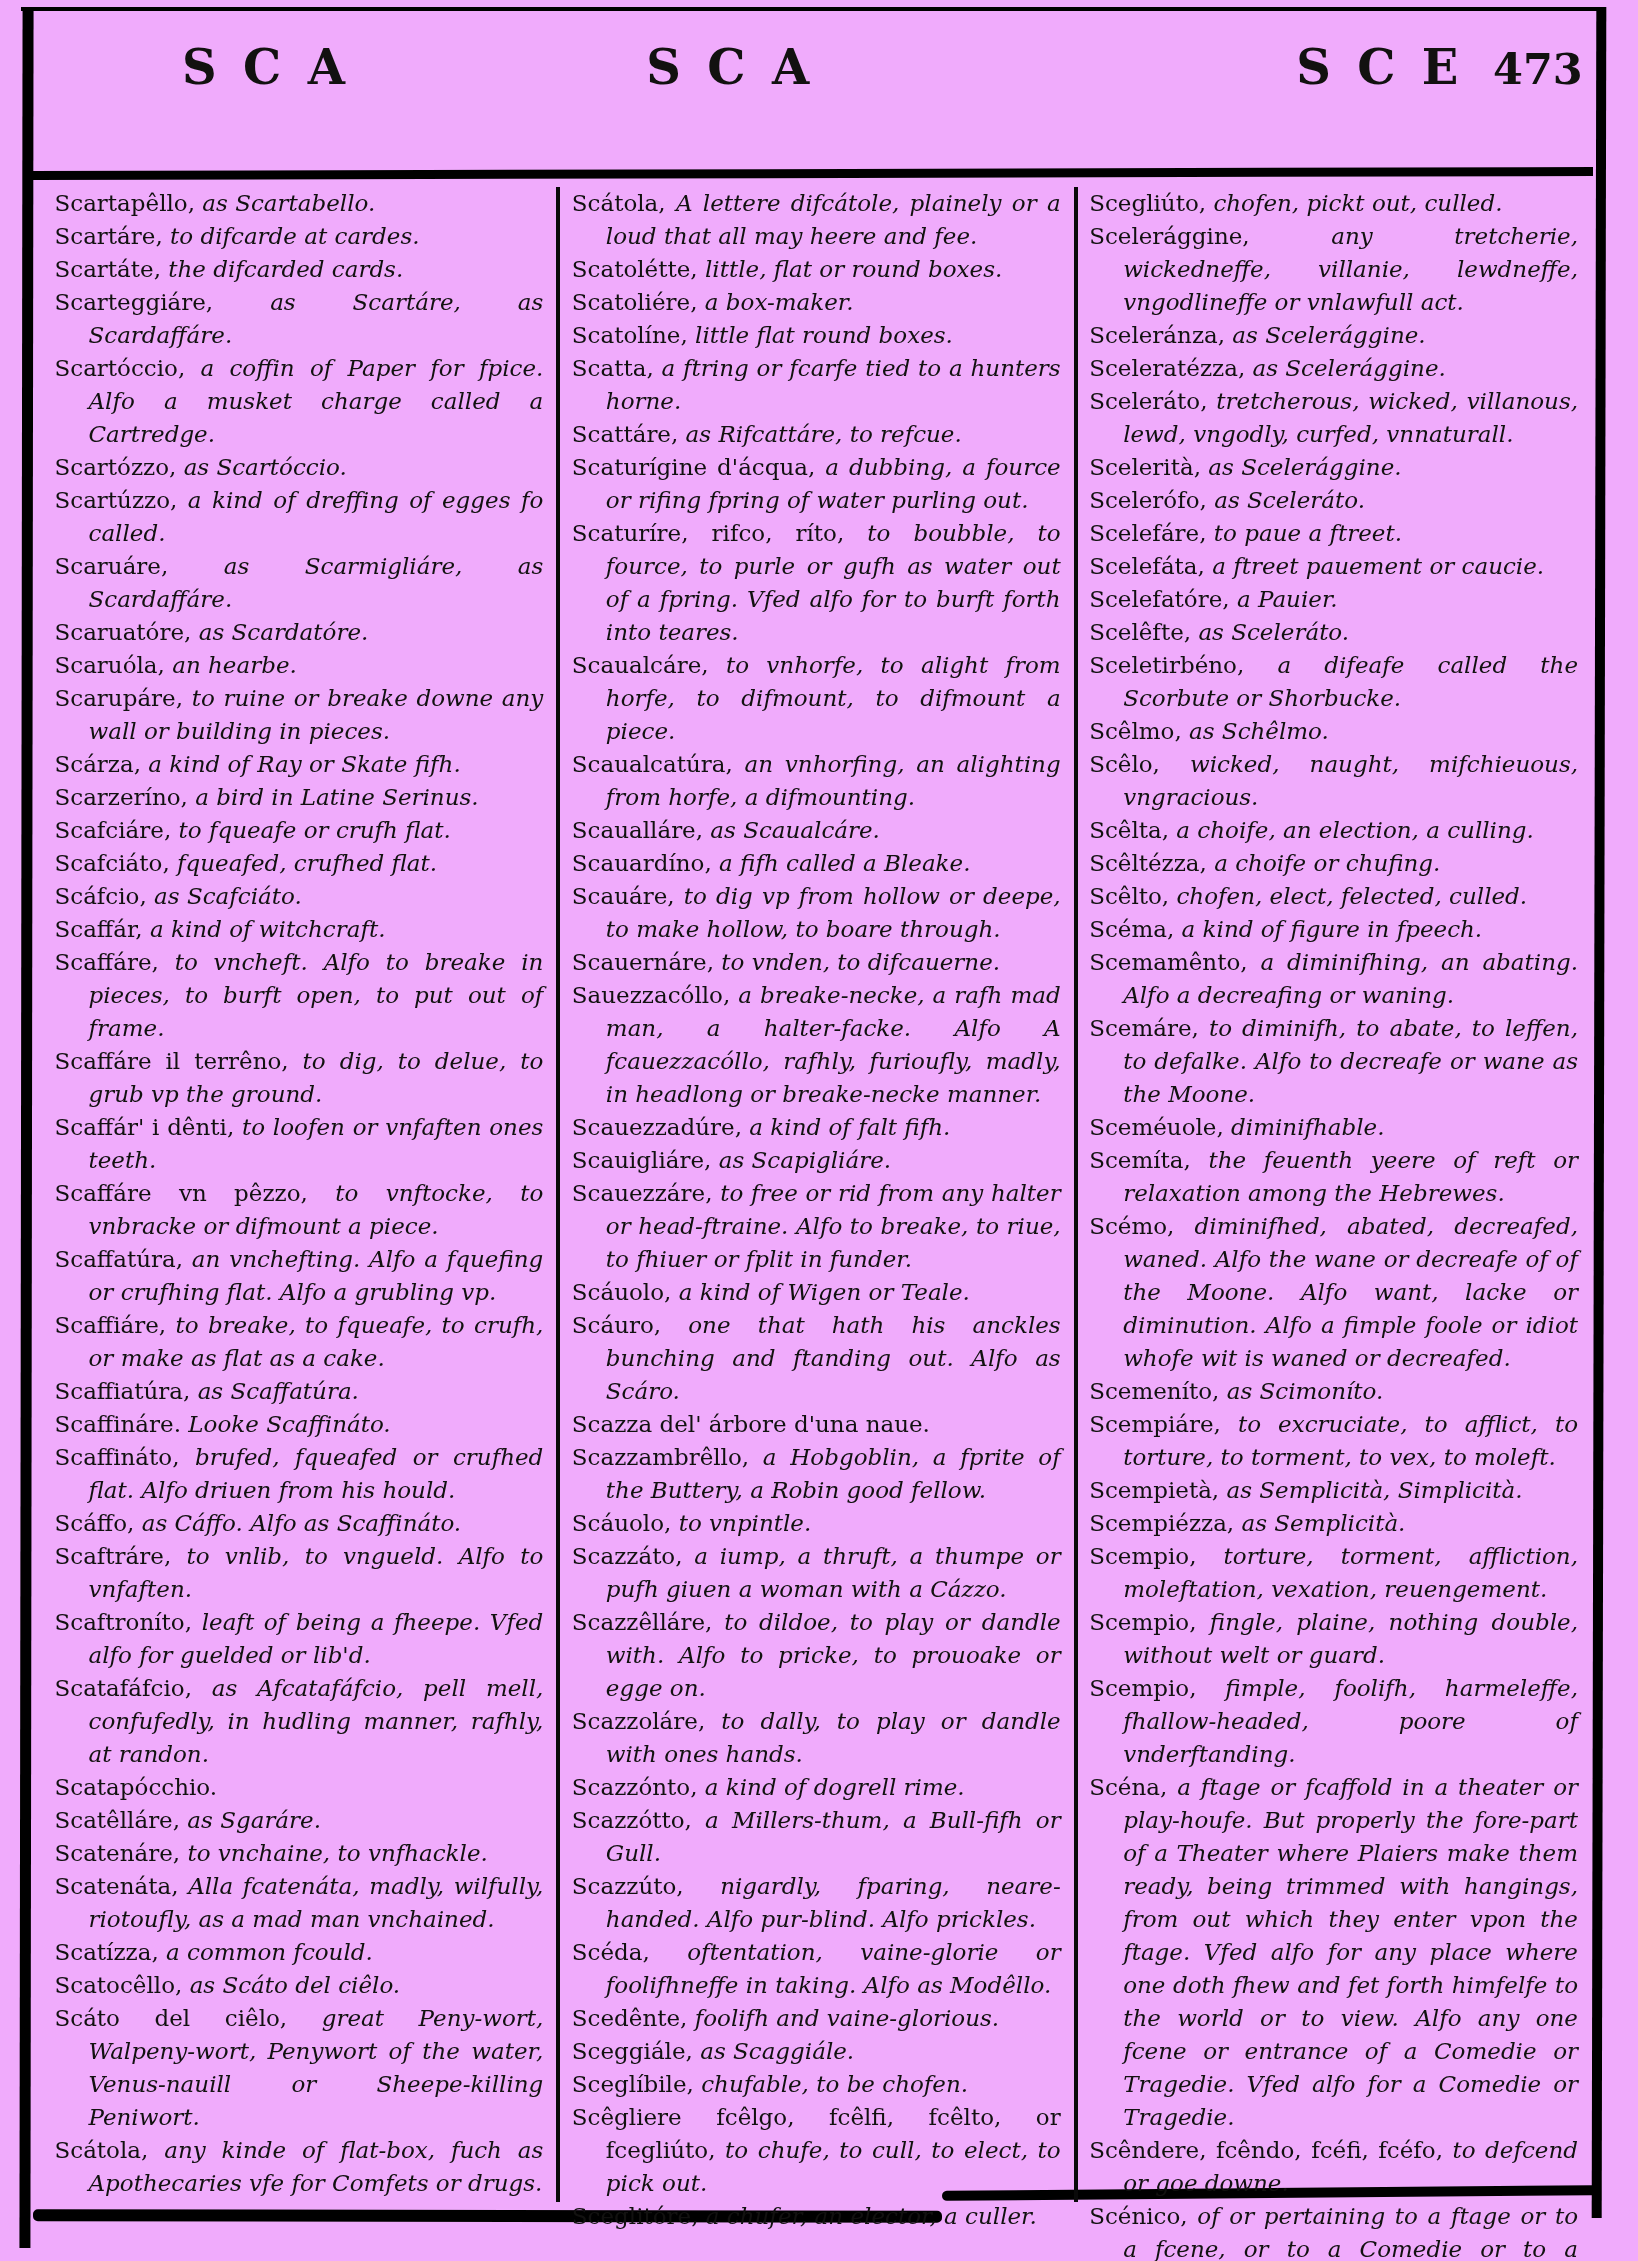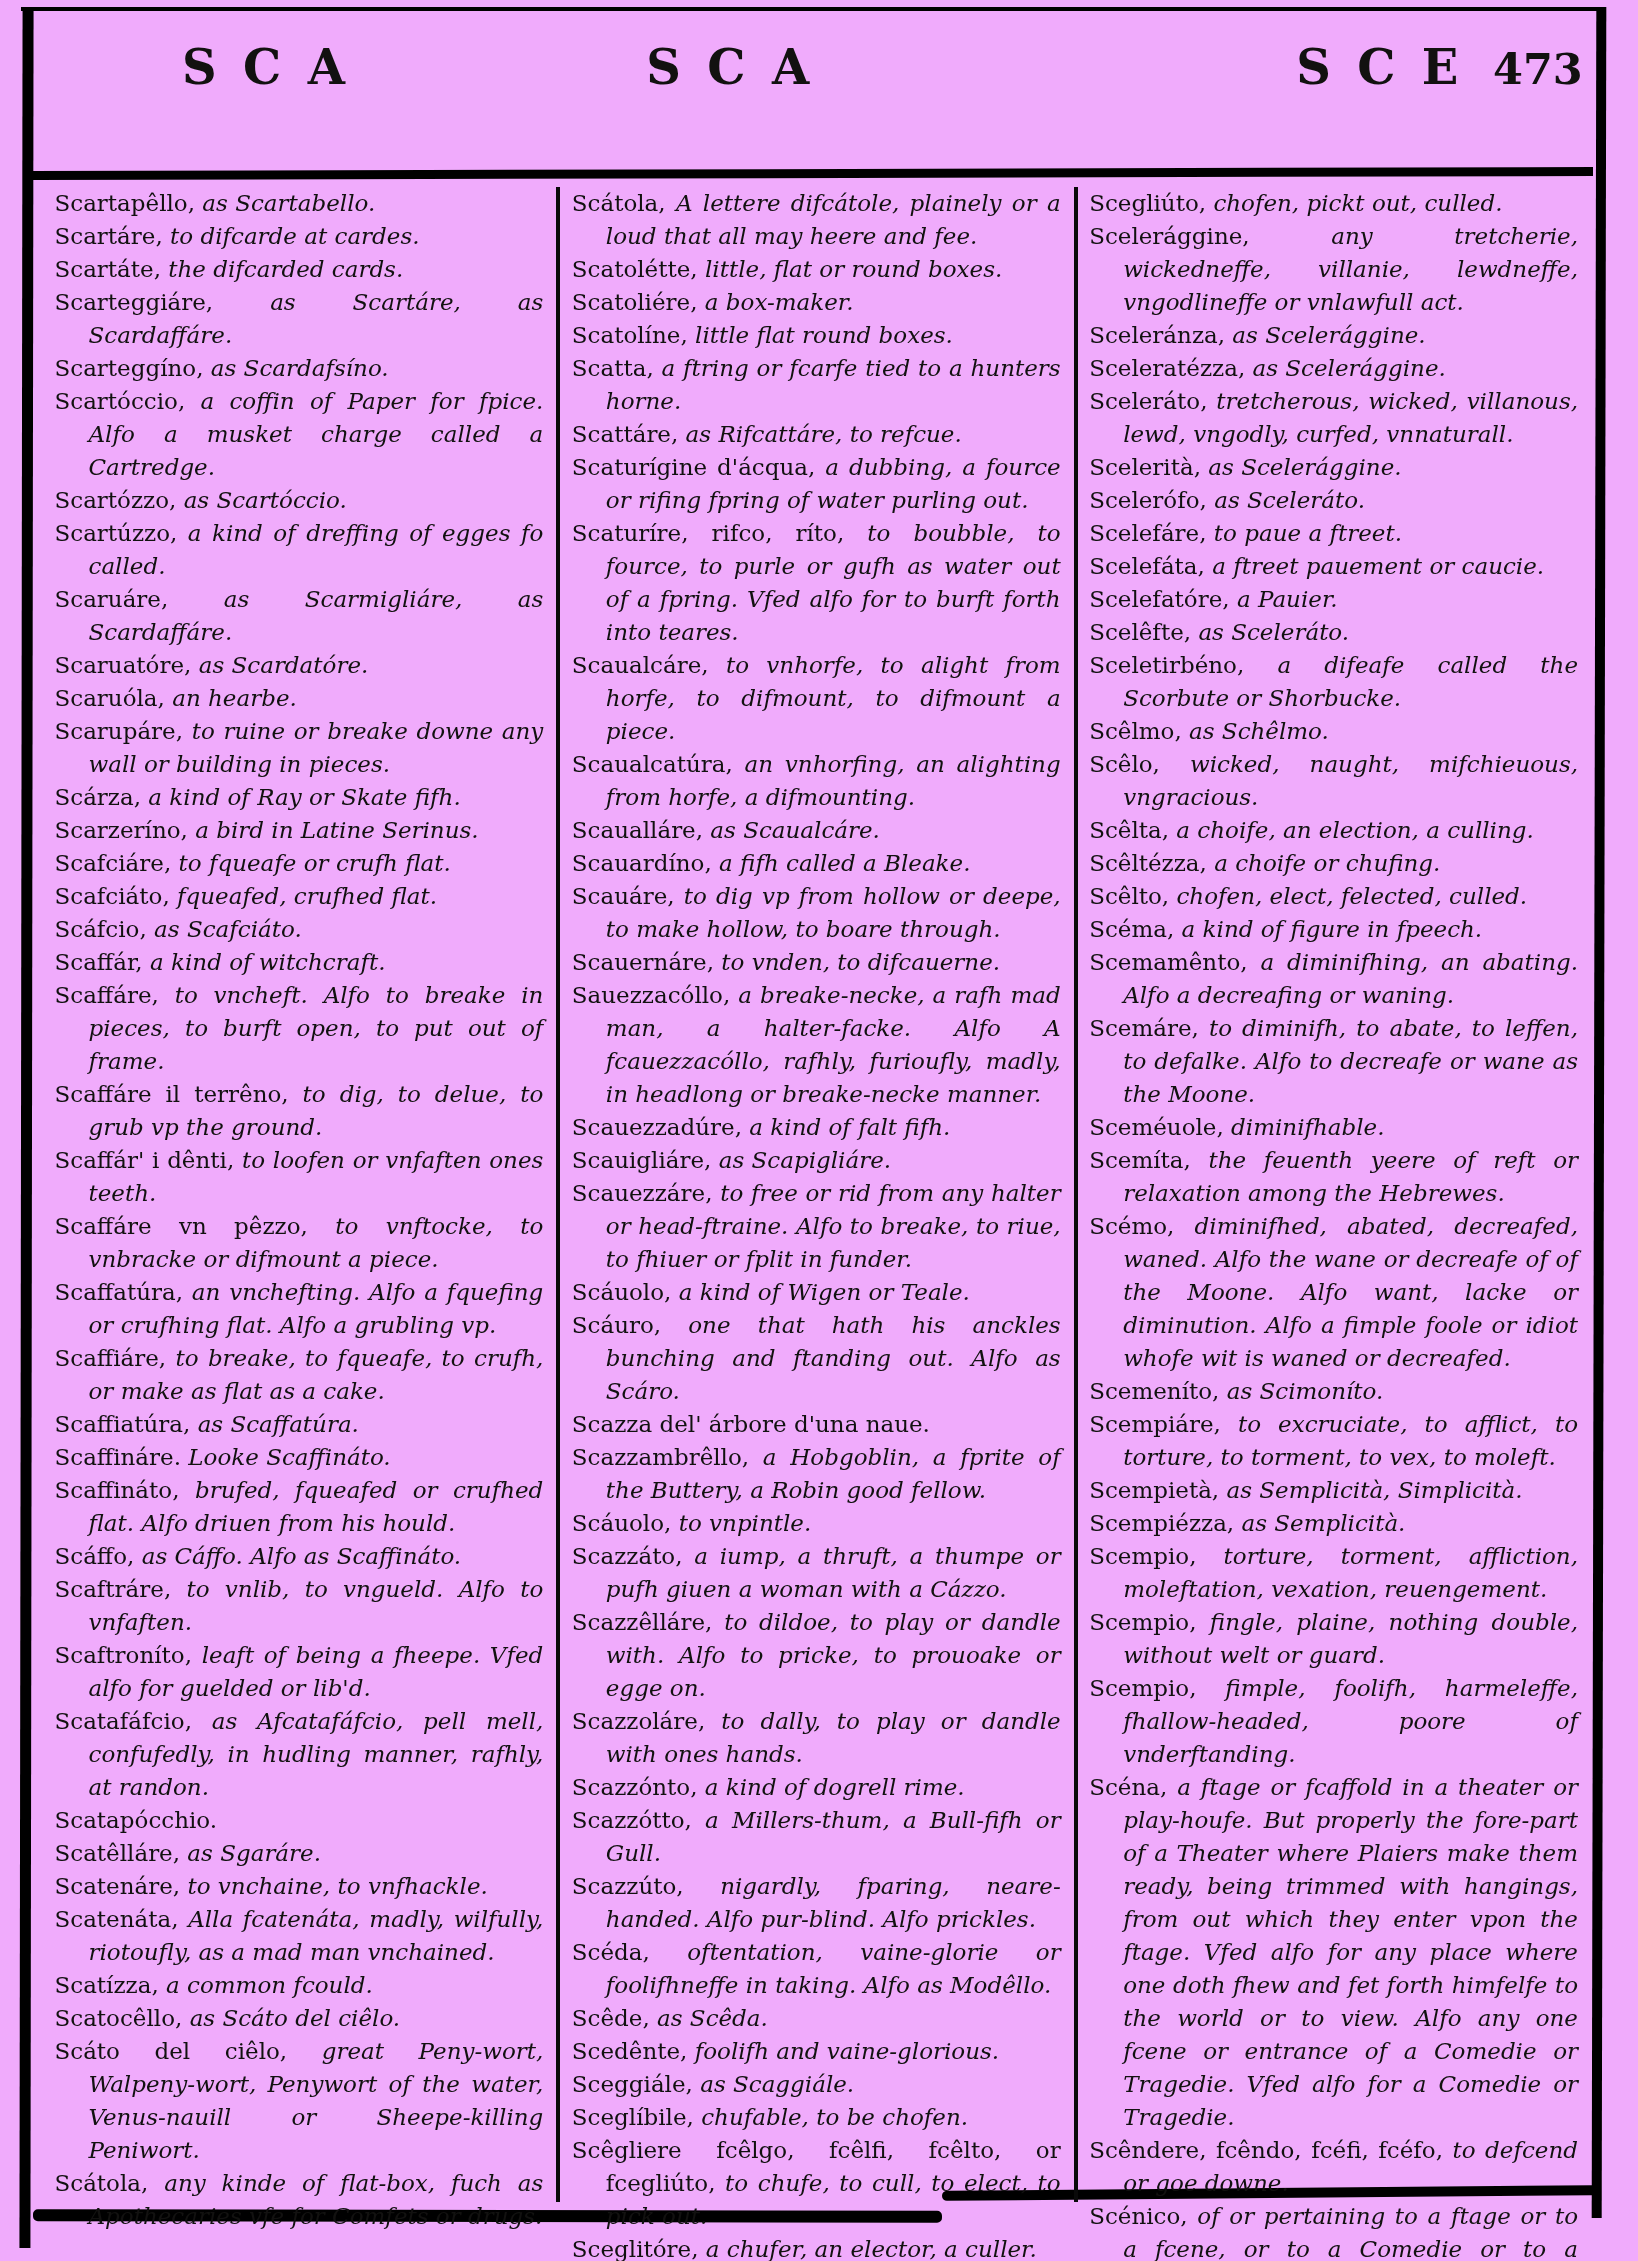--- a/index.html
+++ b/index.html
@@ -55,21 +55,20 @@
       <span class="pagenum">473</span>
     </div>
 
     <div class="columns">
       <section class="col c1">
         <div>
             <p class="entry"><span class="term">Scartapêllo,</span> <span class="def">as Scartabello.</span></p>
             <p class="entry"><span class="term">Scartáre,</span> <span class="def">to difcarde at cardes.</span></p>
             <p class="entry"><span class="term">Scartáte,</span> <span class="def">the difcarded cards.</span></p>
             <p class="entry"><span class="term">Scarteggiáre,</span> <span class="def">as Scartáre, as Scardaffáre.</span></p>
-            <p class="entry"><span class="term">Scarteggíno,</span> <span class="def">as Scardafsíno.</span></p>
             <p class="entry"><span class="term">Scartóccio,</span> <span class="def">a coffin of Paper for fpice. Alfo a musket charge called a Cartredge.</span></p>
             <p class="entry"><span class="term">Scartózzo,</span> <span class="def">as Scartóccio.</span></p>
             <p class="entry"><span class="term">Scartúzzo,</span> <span class="def">a kind of dreffing of egges fo called.</span></p>
             <p class="entry"><span class="term">Scaruáre,</span> <span class="def">as Scarmigliáre, as Scardaffáre.</span></p>
             <p class="entry"><span class="term">Scaruatóre,</span> <span class="def">as Scardatóre.</span></p>
             <p class="entry"><span class="term">Scaruóla,</span> <span class="def">an hearbe.</span></p>
             <p class="entry"><span class="term">Scarupáre,</span> <span class="def">to ruine or breake downe any wall or building in pieces.</span></p>
             <p class="entry"><span class="term">Scárza,</span> <span class="def">a kind of Ray or Skate fifh.</span></p>
             <p class="entry"><span class="term">Scarzeríno,</span> <span class="def">a bird in Latine Serinus.</span></p>
             <p class="entry"><span class="term">Scafciáre,</span> <span class="def">to fqueafe or crufh flat.</span></p>
@@ -124,21 +123,20 @@
             <p class="entry"><span class="term">Scazza del' árbore d'una naue.</span></p>
             <p class="entry"><span class="term">Scazzambrêllo,</span> <span class="def">a Hobgoblin, a fprite of the Buttery, a Robin good fellow.</span></p>
             <p class="entry"><span class="term">Scáuolo,</span> <span class="def">to vnpintle.</span></p>
             <p class="entry"><span class="term">Scazzáto,</span> <span class="def">a iump, a thruft, a thumpe or pufh giuen a woman with a Cázzo.</span></p>
             <p class="entry"><span class="term">Scazzêlláre,</span> <span class="def">to dildoe, to play or dandle with. Alfo to pricke, to prouoake or egge on.</span></p>
             <p class="entry"><span class="term">Scazzoláre,</span> <span class="def">to dally, to play or dandle with ones hands.</span></p>
             <p class="entry"><span class="term">Scazzónto,</span> <span class="def">a kind of dogrell rime.</span></p>
             <p class="entry"><span class="term">Scazzótto,</span> <span class="def">a Millers-thum, a Bull-fifh or Gull.</span></p>
             <p class="entry"><span class="term">Scazzúto,</span> <span class="def">nigardly, fparing, neare-handed. Alfo pur-blind. Alfo prickles.</span></p>
             <p class="entry"><span class="term">Scéda,</span> <span class="def">oftentation, vaine-glorie or foolifhneffe in taking. Alfo as Modêllo.</span></p>
-            <p class="entry"><span class="term">Scêde,</span> <span class="def">as Scêda.</span></p>
             <p class="entry"><span class="term">Scedênte,</span> <span class="def">foolifh and vaine-glorious.</span></p>
             <p class="entry"><span class="term">Sceggiále,</span> <span class="def">as Scaggiále.</span></p>
             <p class="entry"><span class="term">Sceglíbile,</span> <span class="def">chufable, to be chofen.</span></p>
             <p class="entry"><span class="term">Scêgliere fcêlgo, fcêlfi, fcêlto, or fcegliúto,</span> <span class="def">to chufe, to cull, to elect, to pick out.</span></p>
             <p class="entry"><span class="term">Sceglitóre,</span> <span class="def">a chufer, an elector, a culler.</span></p>
           </div>
       </section>
       <section class="col c3">
         <div>
             <p class="entry"><span class="term">Scegliúto,</span> <span class="def">chofen, pickt out, culled.</span></p>

